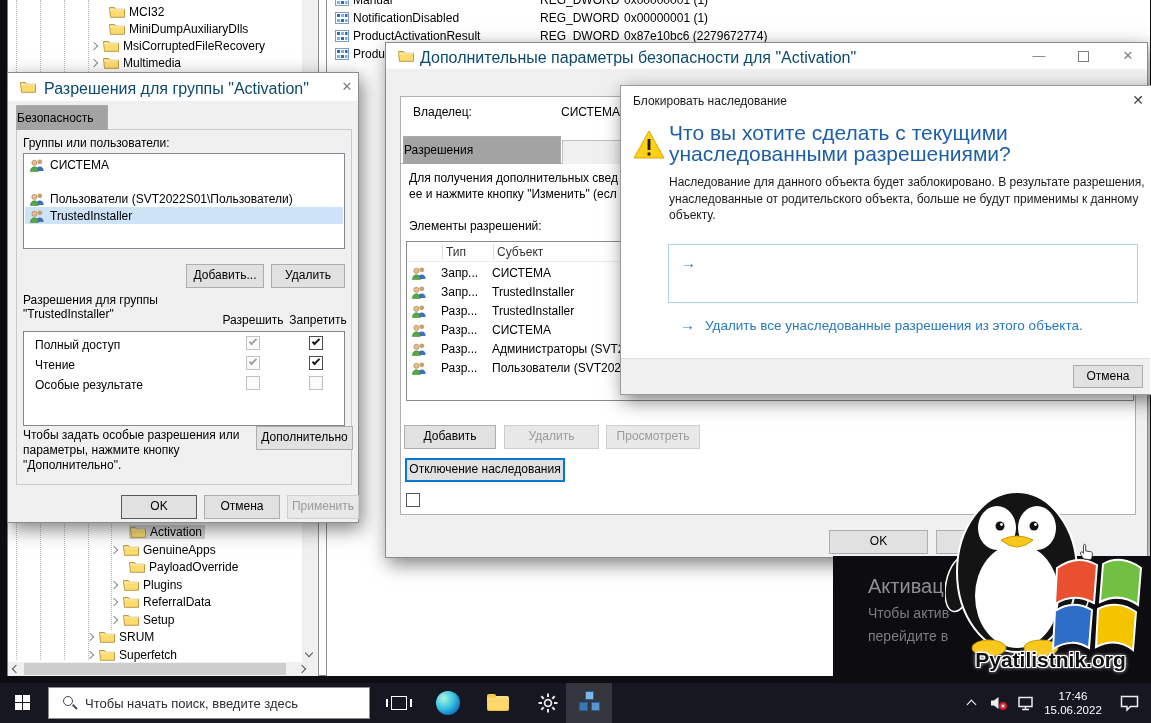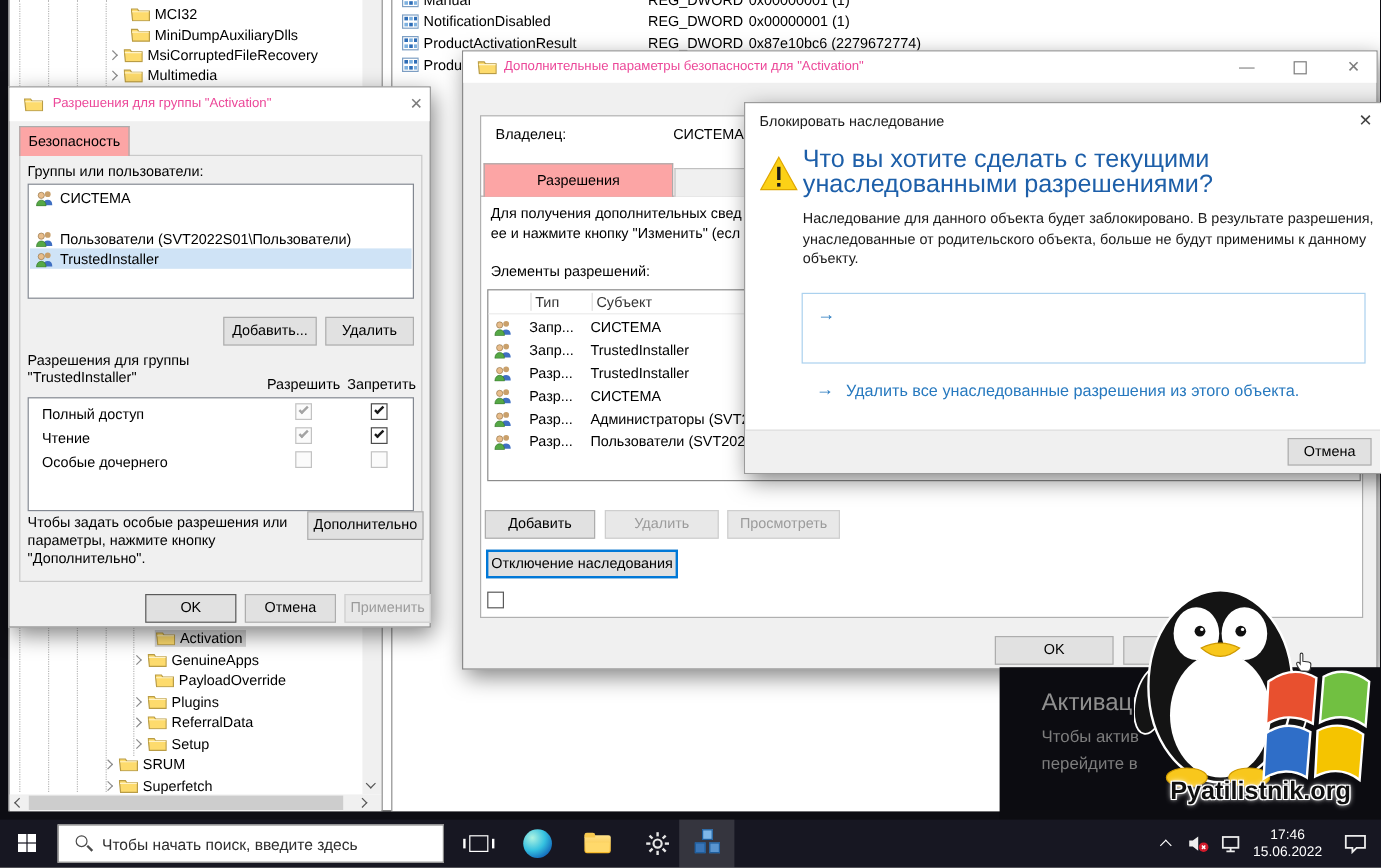--- a/index.html
+++ b/index.html
@@ -4,21 +4,21 @@
 <style>
   *{box-sizing:border-box;margin:0;padding:0}
   html,body{width:1151px;height:723px;overflow:hidden}
   body{position:relative;background:#0d0d13;font-family:"Liberation Sans",sans-serif;font-size:12px;color:#000}
   .abs{position:absolute}
   .nw{white-space:nowrap}
   
   .regedit{position:absolute;left:7px;top:0;width:1142px;height:676px;background:#fff;border:1px solid #7e7e7e;border-top:none;z-index:1}
   .dlg{position:absolute;background:#f0f0f0;border:1px solid #8a8a8a;box-shadow:3px 6px 18px rgba(0,0,0,.5)}
   .tbar{position:absolute;left:0;top:0;right:0;background:#fff}
-  .ttl{position:absolute;font-size:11px;color:#ec4899;white-space:nowrap}
+  .ttl{position:absolute;font-size:16px;color:#0c4a6e;white-space:nowrap}
   .tbtn{position:absolute;color:#7d7d7d;font-size:13px;text-align:center;line-height:16px}
   
   .btn{position:absolute;background:#e1e1e1;border:1px solid #adadad;font-size:12px;text-align:center;line-height:21px;color:#000}
   .btn.def{border-color:#5a5a5a}
   .btn.dis{color:#9b9b9b;background:#e8e8e8;border-color:#cecece}
   .btn.focus{border:2px solid #0078d7;line-height:19px;background:#e1e1e1}
   
   .cb{position:absolute;width:14px;height:14px;background:#fff;border:1px solid #4d4d4d}
   .cb.soft{border-color:#c2c2c2;background:#fbfbfb}
   .cb .mk{position:absolute;left:2px;top:2px;width:8px;height:4px;border-left:2px solid #1a1a1a;border-bottom:2px solid #1a1a1a;transform:rotate(-45deg)}
@@ -44,21 +44,21 @@
   
   .taskbar{position:absolute;left:0;top:683px;width:1151px;height:40px;background:#171722;z-index:70}
   .tb-slot{position:absolute;top:0;height:40px}
   .wm-sq{position:absolute;width:7px;height:7px;background:#fff}
   .tray-txt{color:#fff;font-size:11.5px;line-height:14px;text-align:center}
   .wmblock{position:absolute;left:833px;top:556px;width:318px;height:127px;background:#0c0c11;z-index:40}
   .wmtext{position:absolute;white-space:nowrap;font-weight:300}
   .brand{position:absolute;left:948px;top:648px;width:205px;z-index:56;text-align:center;font-weight:bold;font-size:21px;color:#101010;
          text-shadow:0 0 3px #fff,0 0 5px #fff,1px 1px 0 #fff,-1px -1px 0 #fff,1px -1px 0 #fff,-1px 1px 0 #fff}
   .panel{position:absolute;background:#fff;border:1px solid #b0b0b0}
-  .tab-act{position:absolute;background:#fca5a5;border:1px solid #ababab;border-bottom:none;text-align:center;z-index:2}
+  .tab-act{position:absolute;background:#a3a3a3;border:1px solid #ababab;border-bottom:none;text-align:left;z-index:2}
   .tab-idle{position:absolute;background:#f0f0f0;border:1px solid #c0c0c0;border-bottom:none}
   .hline{position:absolute;height:1px;background:#b0b0b0}
   .vsep{position:absolute;width:1px;background:#dcdcdc}
 </style>
 </head>
 <body>
 
 <svg width="0" height="0" style="position:absolute">
   <defs>
     <symbol id="fld" viewBox="0 0 16 13">
@@ -278,21 +278,21 @@
   <div class="cb" style="left:301px;top:263px">
       <span class="mk"></span>
     </div>
   <span class="lbl" style="left:27px;top:285px">Чтение</span>
   <div class="cb soft" style="left:238px;top:283px">
       <span class="mk" style="border-color:#a3a3a3"></span>
     </div>
   <div class="cb" style="left:301px;top:283px">
       <span class="mk"></span>
     </div>
-  <span class="lbl" style="left:27px;top:305px">Особые дочернего</span>
+  <span class="lbl" style="left:27px;top:305px">Особые результате</span>
   <div class="cb soft" style="left:238px;top:303px"></div>
   <div class="cb soft" style="left:301px;top:303px"></div>
 
   <div class="lbl" style="left:15px;top:355px;width:220px;white-space:normal;line-height:15px">Чтобы задать особые разрешения или параметры, нажмите кнопку "Дополнительно".</div>
   <div class="btn" style="left:248px;top:353px;width:97px;height:24px">Дополнительно</div>
 
   <div class="btn def" style="left:113px;top:422px;width:76px;height:24px">OK</div>
   <div class="btn" style="left:196px;top:422px;width:76px;height:24px">Отмена</div>
   <div class="btn dis" style="left:279px;top:422px;width:72px;height:24px">Применить</div>
 </div>

